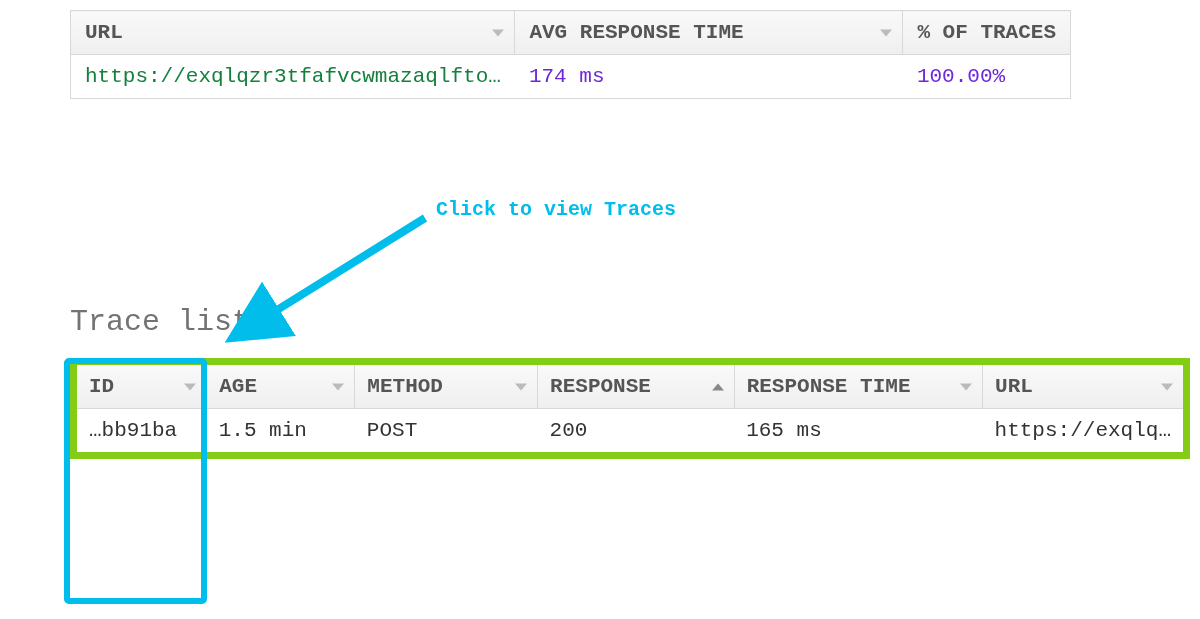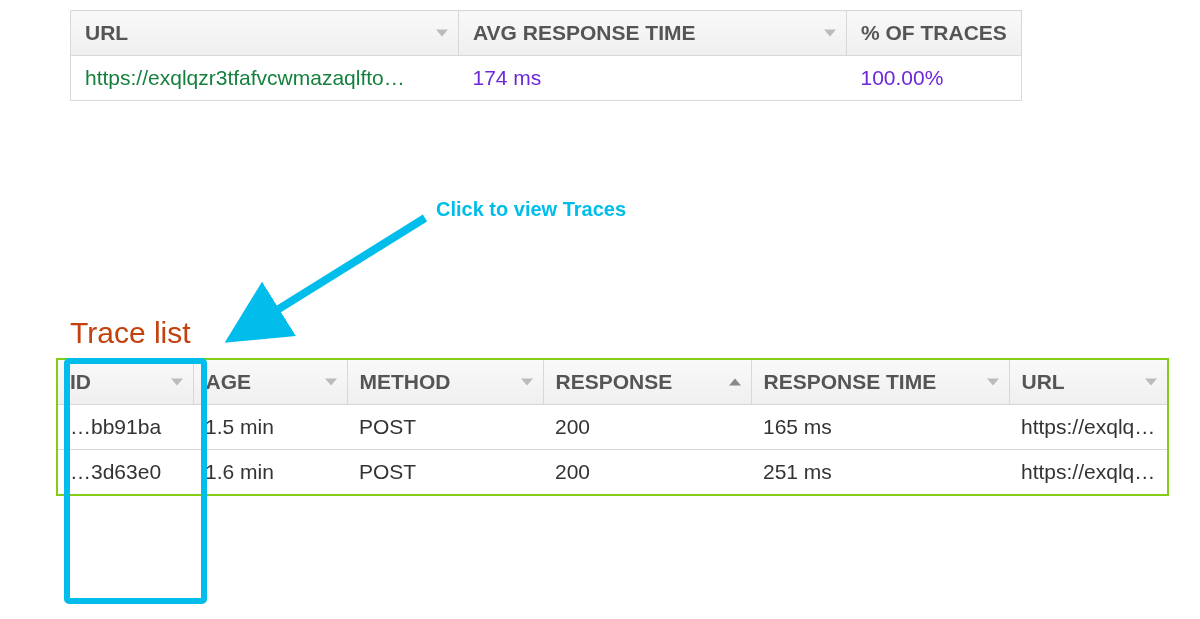--- a/index.html
+++ b/index.html
@@ -11,20 +11,21 @@
     color: #333;
     width: 1200px;
     height: 619px;
     overflow: hidden;
     position: relative;
   }
   .page {
     position: relative;
     width: 1200px;
     height: 592px;
+    font-family: Liberation Mono, monospace;
   }
 
   
   .summary-table {
     position: absolute;
     top: 10px;
     left: 70px;
     right: 10px;
     border: 1px solid #d8d8d8;
     border-collapse: collapse;
@@ -47,35 +48,35 @@
   .summary-table td.link { color: #15803d; }
 
   .col-url { width: 388px; }
   .col-avg { width: 388px; }
   .col-pct { width: auto; }
 
   
   .trace-heading {
     position: absolute;
     left: 70px;
-    top: 316px;
+    top: 305px;
     font-size: 30px;
     font-weight: 400;
-    color: #c2410c;
+    color: #737373;
   }
 
   
   .trace-table {
     position: absolute;
     top: 358px;
-    left: 56px;
+    left: 70px;
     right: 10px;
     border-collapse: collapse;
     font-size: 21px;
-    border: 2px solid #84cc16;
+    border: 7px solid #84cc16;
   }
   .trace-table th, .trace-table td {
     text-align: left;
     padding: 10px 12px;
     border-bottom: 1px solid #d8d8d8;
     white-space: nowrap;
     overflow: hidden;
   }
   .trace-table thead th {
     background: linear-gradient(#f9f9f9,#efefef);
@@ -220,28 +221,20 @@
     </thead>
     <tbody>
       <tr>
         <td class="id-cell">…bb91ba</td>
         <td>1.5 min</td>
         <td>POST</td>
         <td>200</td>
         <td>165 ms</td>
         <td>https://exqlq…</td>
       </tr>
-      <tr>
-        <td class="id-cell">…3d63e0</td>
-        <td>1.6 min</td>
-        <td>POST</td>
-        <td>200</td>
-        <td>251 ms</td>
-        <td>https://exqlq…</td>
-      </tr>
     </tbody>
   </table>
 
   <svg class="arrow-svg" viewBox="0 0 230 150">
     <defs>
       <marker id="arrowhead" markerWidth="8" markerHeight="8" refX="5" refY="4" orient="auto">
         <polygon points="0 0, 8 4, 0 8" fill="#00bdeb"></polygon>
       </marker>
     </defs>
     <line x1="215" y1="8" x2="35" y2="120" stroke="#00bdeb" stroke-width="8" marker-end="url(#arrowhead)"></line>

